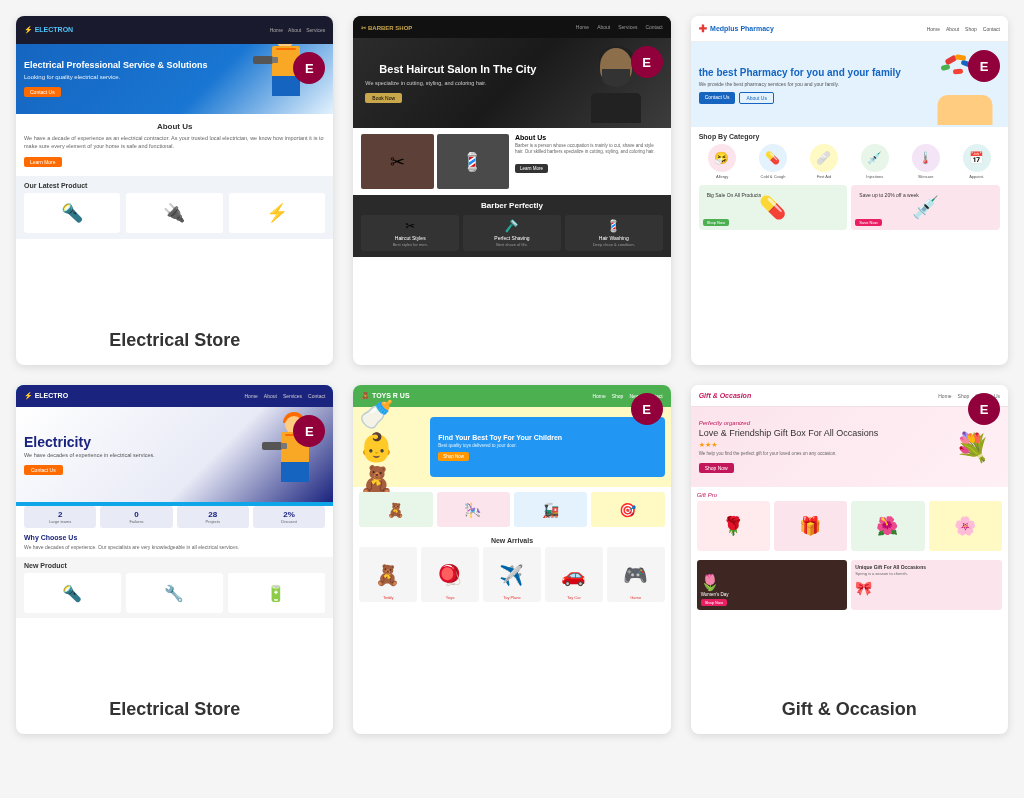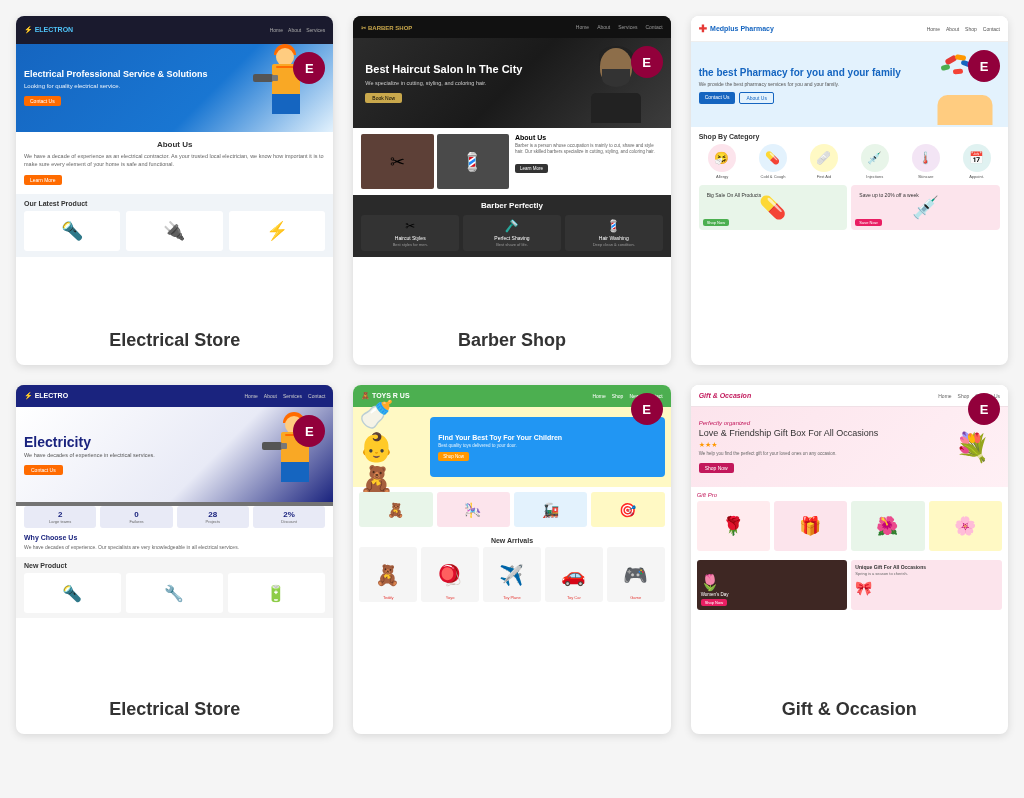--- a/index.html
+++ b/index.html
@@ -61,21 +61,21 @@
       background: #1a1a2e;
       height: 28px;
       display: flex;
       align-items: center;
       padding: 0 8px;
       gap: 6px;
     }
     .es1-logo-text { color: #4fc3f7; font-size: 7px; font-weight: bold; }
     .es1-hero {
       background: linear-gradient(135deg, #1565c0 0%, #1976d2 60%, #e3f2fd 100%);
-      height: 88px;
+      height: 70px;
       display: flex;
       align-items: center;
       padding: 8px;
       position: relative;
       overflow: hidden;
     }
     .es1-hero-text { color: #fff; }
     .es1-hero-title { font-size: 9px; font-weight: bold; line-height: 1.3; }
     .es1-hero-sub { font-size: 6px; margin-top: 3px; opacity: 0.9; }
     .es1-hero-btn {
@@ -180,21 +180,21 @@
       width: 50px; height: 30px; background: #222;
       border-radius: 5px 5px 0 0;
       position: absolute; bottom: 0; left: 0;
     }
     .bs-hero-text {
       position: relative;
       z-index: 2;
       padding: 12px;
       color: #fff;
     }
-    .bs-hero-title { font-size: 11px; font-weight: bold; line-height: 1.3; }
+    .bs-hero-title { font-size: 11px; font-weight: bold; line-height: 1.3; margin-left: 14px; }
     .bs-hero-sub { font-size: 5.5px; color: #ccc; margin-top: 4px; }
     .bs-hero-btn {
       margin-top: 5px;
       background: #c9a84c;
       color: #000;
       font-size: 5px;
       padding: 2px 7px;
       border-radius: 2px;
       display: inline-block;
     }
@@ -350,21 +350,21 @@
       bottom: 4px;
       left: 4px;
       background: #4caf50;
       color: #fff;
       font-size: 4px;
       padding: 1px 4px;
       border-radius: 2px;
     }
 
     
-    .es2-preview { background: #737373; }
+    .es2-preview { background: #0ea5e9; }
     .es2-header {
       background: #1a237e;
       height: 22px;
       display: flex;
       align-items: center;
       justify-content: space-between;
       padding: 0 8px;
     }
     .es2-logo { color: #fff; font-size: 7px; font-weight: bold; }
     .es2-nav { display: flex; gap: 6px; }
@@ -765,21 +765,20 @@
             </div>
             <div class="bs-service-item">
               <div class="bs-service-icon">💈</div>
               <div class="bs-service-name">Hair Washing</div>
               <div class="bs-service-desc">Deep clean &amp; condition.</div>
             </div>
           </div>
         </div>
       </div>
     </div>
-    <div class="card-label">Barber Shop</div>
   </div>
 
   <div class="card">
     <div class="card-preview">
       <div class="ps-preview">
 
         <div class="ps-header">
           <div class="ps-logo">
             <span class="ps-cross">✚</span>
             <span class="ps-logo-text">Medplus Pharmacy</span>

